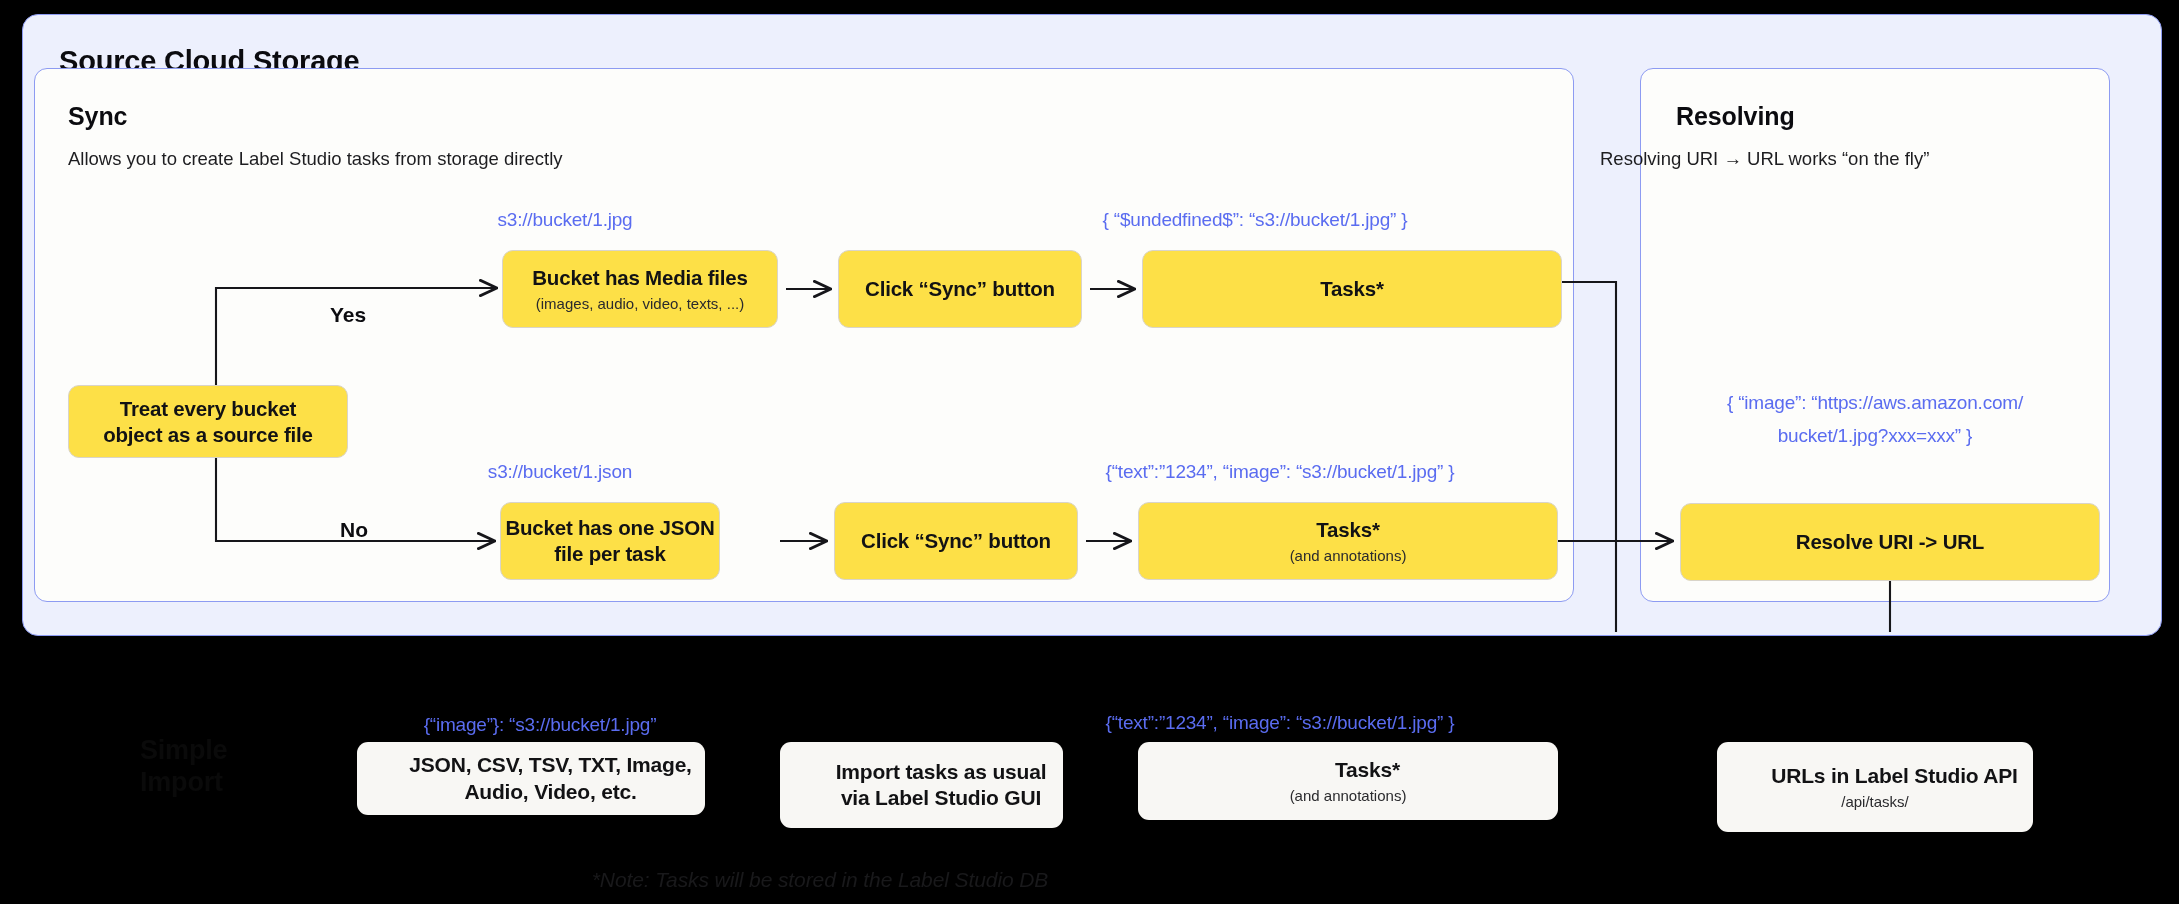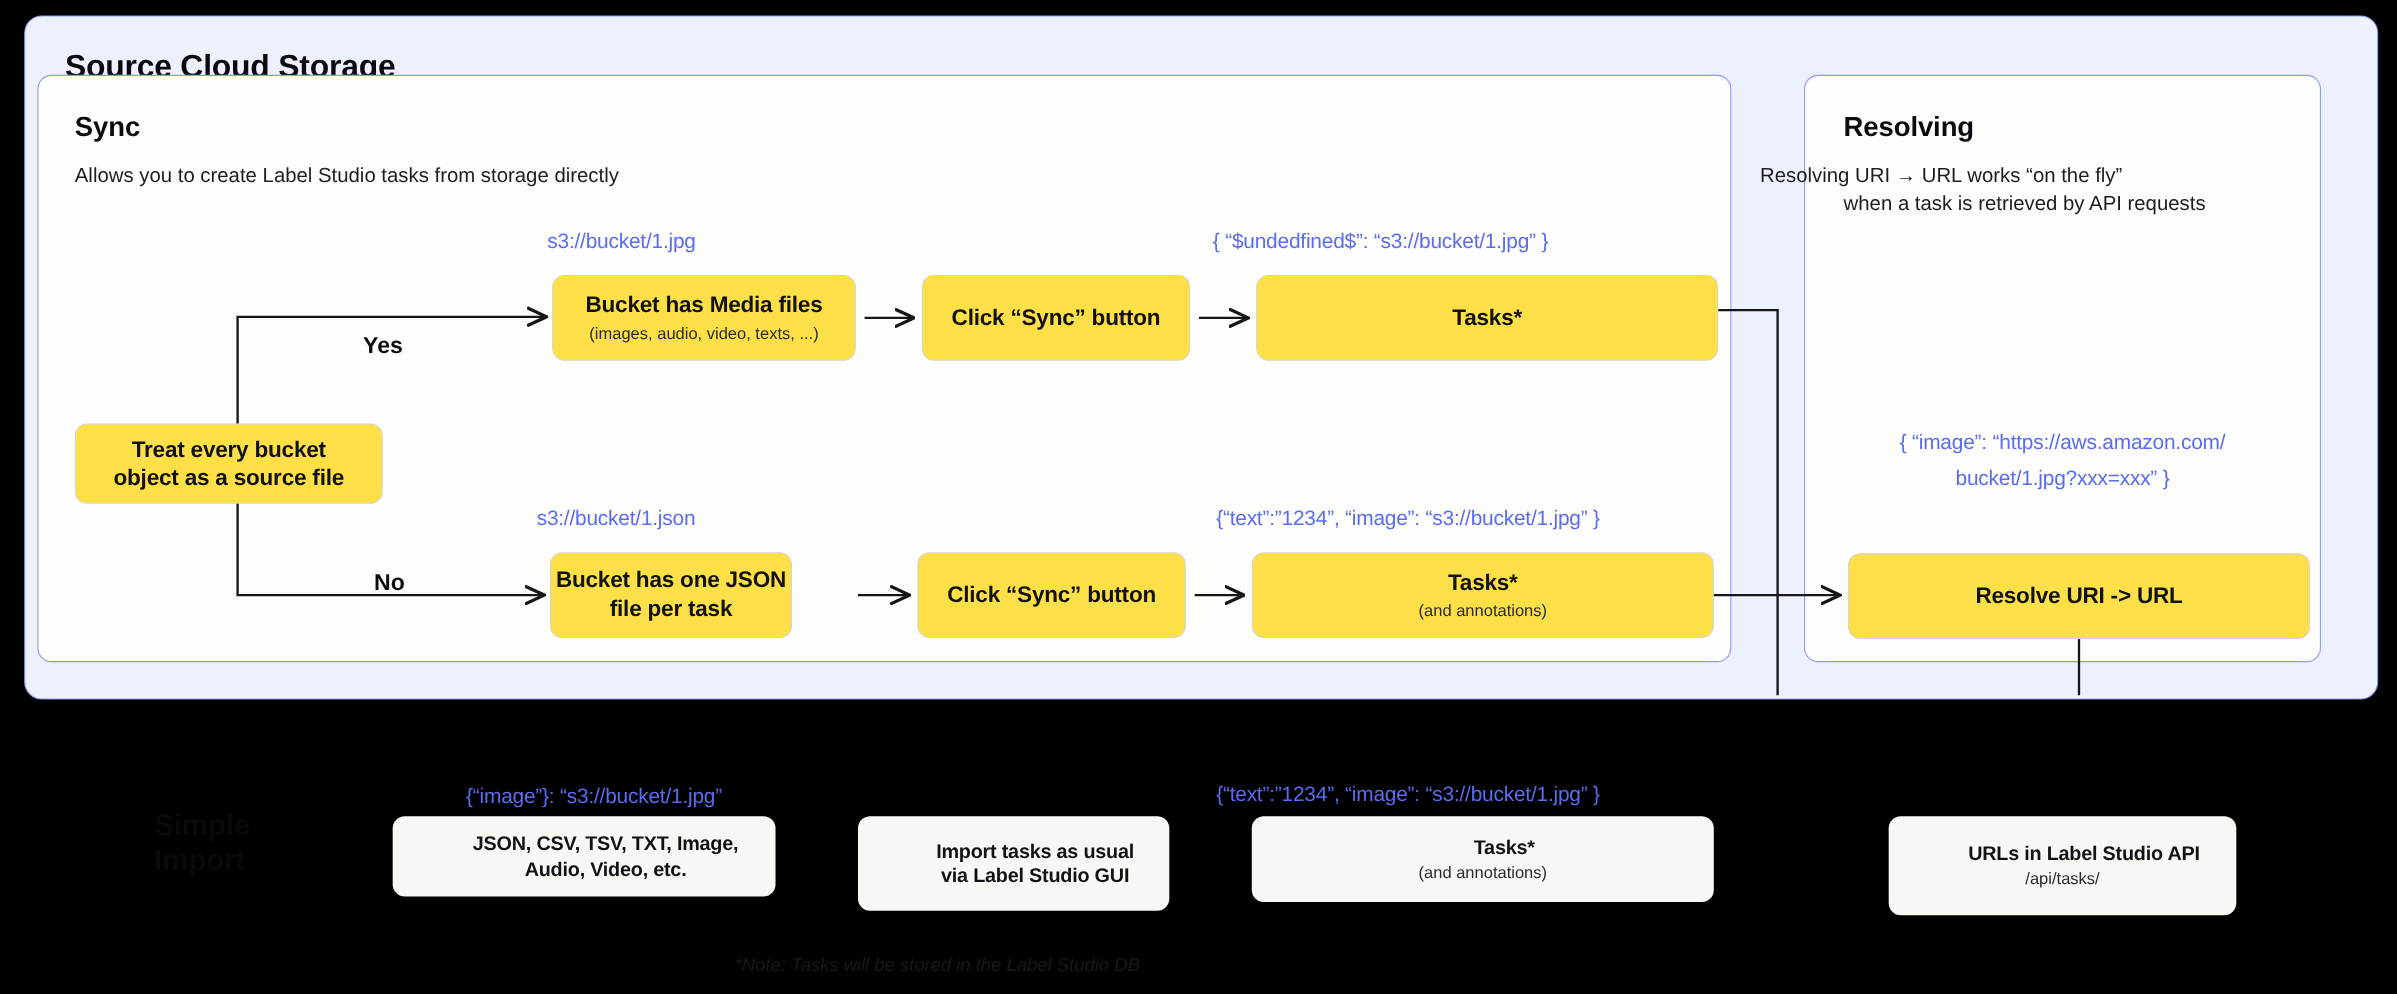--- a/index.html
+++ b/index.html
@@ -54,30 +54,30 @@
 
   
   svg.wires{position:absolute;left:0;top:0;width:2179px;height:904px;pointer-events:none;}
 
   
   .dark-box{
     position:absolute;background:#F8F7F4;border-radius:11px;box-sizing:border-box;
     display:flex;flex-direction:column;align-items:center;justify-content:center;
     text-align:center;color:#121214;
   }
-  .dark-box .t1{font-size:18px;font-weight:700;line-height:1.25;letter-spacing:-0.2px;margin-left:39px;}
+  .dark-box .t1{font-size:21px;font-weight:700;line-height:1.25;letter-spacing:-0.2px;margin-left:39px;}
   .dark-box .t2{font-size:15px;font-weight:400;color:#2A2A2D;margin-top:4px;line-height:1.2;}
 
   .ghost-title{
     position:absolute;left:140px;top:735px;width:230px;
     font-size:27px;font-weight:700;color:#0A0A0A;line-height:1.18;letter-spacing:-0.2px;
   }
   .footnote{
     position:absolute;left:0;top:868px;width:1640px;text-align:center;
-    font-size:17px;font-style:italic;color:#19191B;letter-spacing:-0.1px;padding-left:32px;
+    font-size:21px;font-style:italic;color:#19191B;letter-spacing:-0.1px;
   }
 </style>
 </head>
 <body>
 
 <div class="canvas">
 
   <div class="outer-panel">
     <div class="panel-title">Source Cloud Storage</div>
   </div>
@@ -124,21 +124,20 @@
   <div class="code" style="left:1060px;top:459px;width:440px;">{“text”:”1234”,  “image”: “s3://bucket/1.jpg” }</div>
 
   <div class="fbox" style="left:1138px;top:502px;width:420px;height:78px;">
     <div class="t1">Tasks*</div>
     <div class="t2">(and annotations)</div>
   </div>
 
   <div class="card card-resolving"></div>
   <div class="card-h" style="left:1676px;top:102px;">Resolving</div>
   <div class="card-sub" style="left:1600px;top:146px;">Resolving URI → URL works “on the fly”</div>
-  <div class="card-sub" style="left:1676px;top:172px;">when a task is retrieved by API requests</div>
 
   <div class="code wrap" style="left:1684px;top:390px;width:382px;">{ “image”: “https://aws.amazon.com/</div>
   <div class="code wrap" style="left:1684px;top:423px;width:382px;">bucket/1.jpg?xxx=xxx” }</div>
 
   <div class="fbox" style="left:1680px;top:503px;width:420px;height:78px;">
     <div class="t1">Resolve URI -&gt; URL</div>
   </div>
 
   <div class="ghost-title">
     <div>Simple</div>

